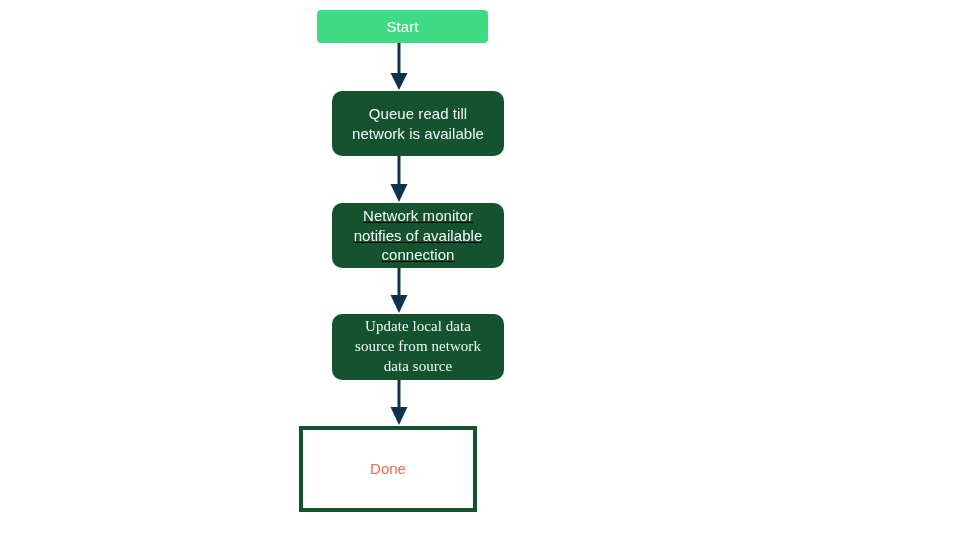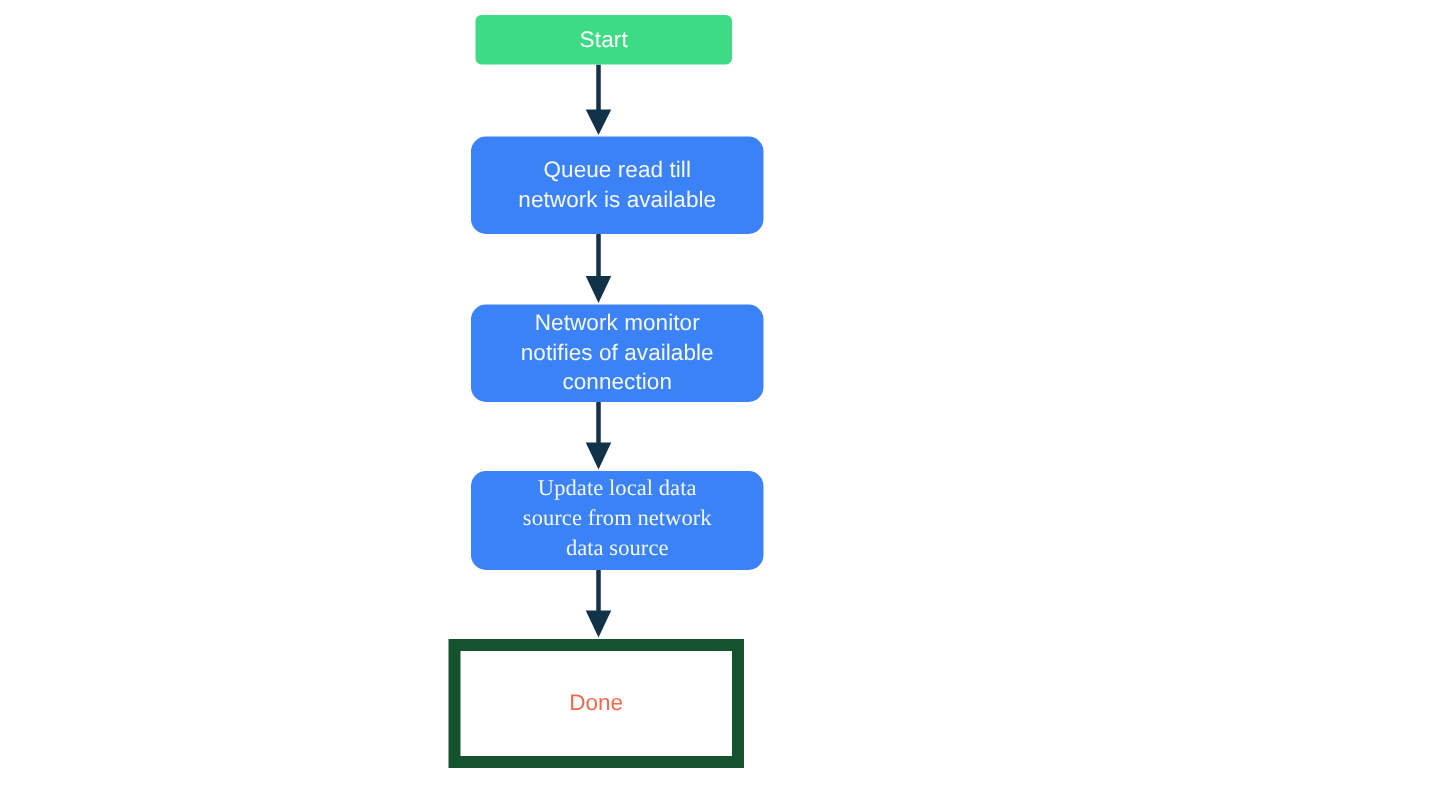--- a/index.html
+++ b/index.html
@@ -50,42 +50,42 @@
     border-radius: 4px;
   }
   .node-start .node-label {
     color: #ffffff;
     font-size: 15px;
     letter-spacing: 0.1px;
   }
 
   
   .node-process {
-    left: 314px;
-    width: 195px;
-    background: #3b82f6;
+    left: 332px;
+    width: 172px;
+    background: #14532d;
     border-radius: 10px;
   }
   .node-process .node-label {
     color: #f4f8fa;
     font-size: 15px;
     letter-spacing: 0.05px;
   }
   .node-p1 { top: 91px;  height: 65px; }
-  .node-p2 { top: 203px; height: 65px; }
+  .node-p2 { top: 203px; height: 65px; text-decoration: underline; }
   .node-p3 { top: 314px; height: 66px; font-family: Liberation Serif, serif; }
 
   
   .node-done {
     left: 299px;
     top: 426px;
-    width: 197px;
+    width: 178px;
     height: 86px;
     background: #ffffff;
-    border: 8px solid #14532d;
+    border: 4px solid #14532d;
     border-radius: 0;
   }
   .node-done .node-label {
     color: #F4694B;
     font-size: 15px;
   }
 
   
   .arrow {
     position: absolute;

